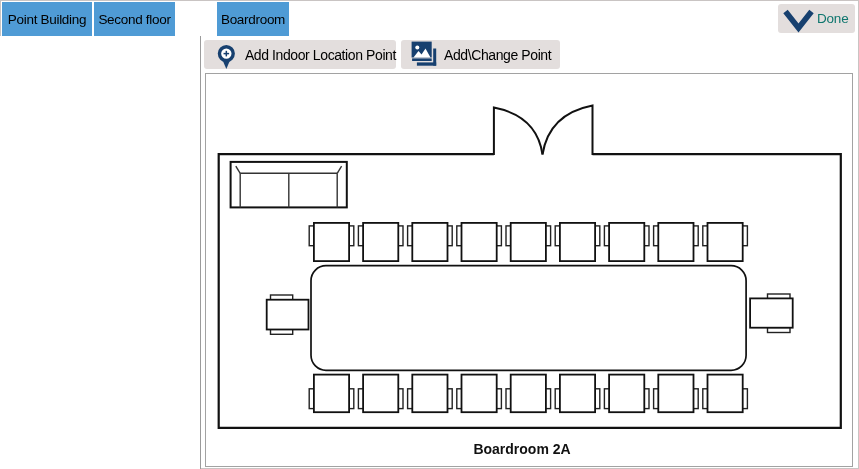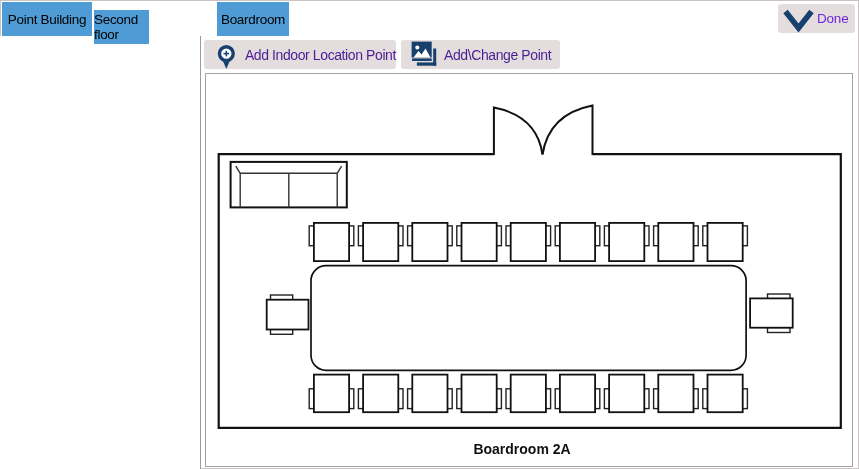--- a/index.html
+++ b/index.html
@@ -1,35 +1,35 @@
 <!DOCTYPE html>
 <html><head>
 <meta charset="utf-8">
 <style>
   html,body{margin:0;padding:0;}
   body{width:859px;height:469px;position:relative;font-family:"Liberation Sans",sans-serif;background:#ffffff;overflow:hidden;}
   .pageborder{position:absolute;left:0;top:0;width:857px;height:467px;border:1px solid #c9c4c3;}
   .tab{position:absolute;top:2px;height:34px;background:#4f9bd5;color:#000;display:flex;align-items:center;justify-content:center;font-size:13.5px;letter-spacing:-0.3px;}
-  .toolbtn{position:absolute;top:40px;height:29px;background:#e3dedd;border-radius:3px;display:flex;align-items:center;font-size:14px;color:#4c1d95;letter-spacing:-0.4px;white-space:nowrap;}
-  .donebtn{position:absolute;left:778px;top:4px;width:77px;height:29px;background:#e3dedd;border-radius:3px;display:flex;align-items:center;font-size:13.5px;letter-spacing:-0.2px;color:#6d28d9;}
+  .toolbtn{position:absolute;top:40px;height:29px;background:#e3dedd;border-radius:3px;display:flex;align-items:center;font-size:14px;color:#000000;letter-spacing:-0.4px;white-space:nowrap;}
+  .donebtn{position:absolute;left:778px;top:4px;width:77px;height:29px;background:#e3dedd;border-radius:3px;display:flex;align-items:center;font-size:13.5px;letter-spacing:-0.2px;color:#0f766e;}
   .sidebar{position:absolute;left:0;top:36px;width:200px;height:433px;background:#fff;border-right:1px solid #9b9b9b;}
   .panel{position:absolute;left:205px;top:73px;width:648px;height:394px;background:#fff;border:1px solid #a2a2a2;box-sizing:border-box;}
 </style>
 </head>
 <body>
 
 <div class="pageborder"></div>
 
 <div class="sidebar"></div>
 
 <div class="panel"></div>
 
 <div class="tab" style="left:2px;width:90px;">Point Building</div>
 
-<div class="tab" style="left:94px;width:55px;margin-top:8px;">Second floor</div>
+<div class="tab" style="left:94px;width:81px;">Second floor</div>
 
 <div class="tab" style="left:173px;width:72px;margin-left:44px;">Boardroom</div>
 
 <div class="donebtn">
   <svg width="36" height="29" viewBox="0 0 36 29" style="display:block;">
     <polyline points="7.5,7.5 20.5,24 33.5,7.5" fill="none" stroke="#17406f" stroke-width="5.6"></polyline>
   </svg>
   <span style="margin-left:3px;">Done</span>
 </div>
 

